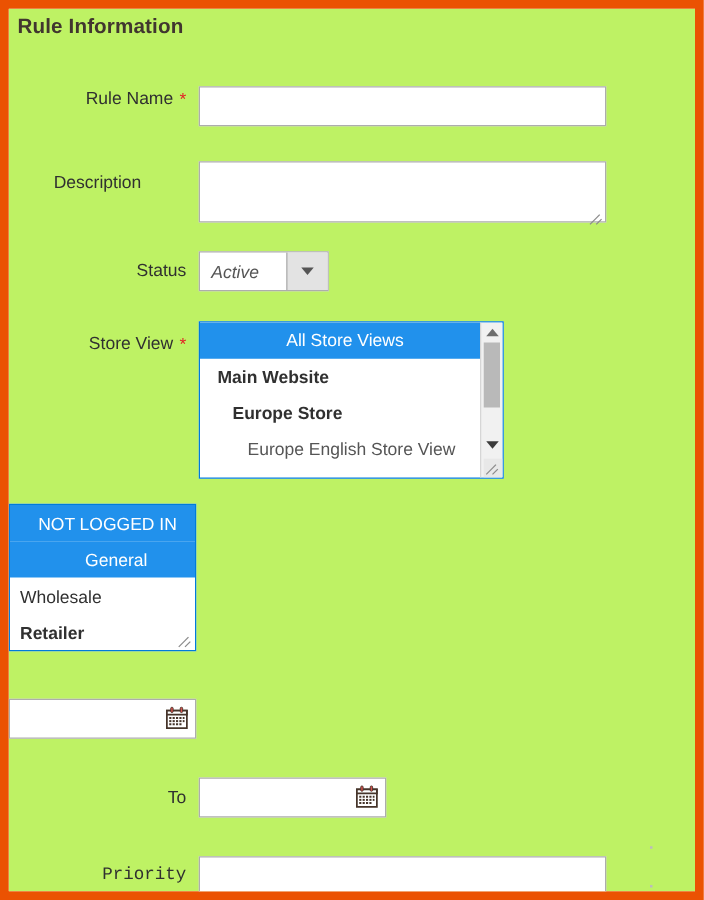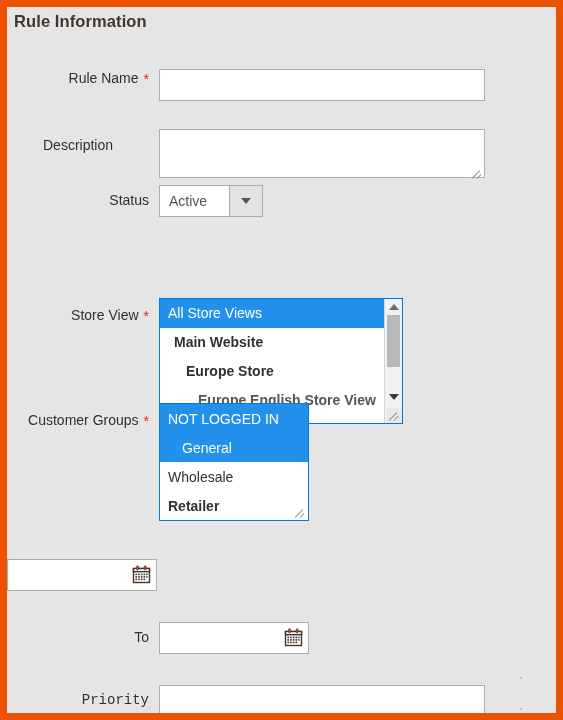--- a/index.html
+++ b/index.html
@@ -19,21 +19,21 @@
     height: 720px;
     box-sizing: border-box;
     border: 7px solid #eb5202;
     background: #ffffff;
     overflow: hidden;
   }
   .panel {
     position: relative;
     width: 100%;
     height: 100%;
-    background: #e5e5e5;
+    background: #bef264;
     box-sizing: border-box;
   }
   .section-title {
     position: absolute;
     left: 7px;
     top: 5px;
     font-size: 16.5px;
     font-weight: bold;
     color: #41362f;
     letter-spacing: 0.1px;
@@ -135,20 +135,21 @@
   }
   .select-value {
     flex: 1;
     display: flex;
     align-items: center;
     padding-left: 9px;
     font-size: 14px;
     color: #555555;
     white-space: nowrap;
     overflow: hidden;
+    font-style: italic;
   }
   .select-arrow-btn {
     width: 32px;
     background: #e3e3e3;
     border-left: 1px solid #adadad;
     display: flex;
     align-items: center;
     justify-content: center;
   }
   .caret-down {
@@ -179,24 +180,25 @@
     color: #303030;
     line-height: 29px;
     height: 29px;
     padding-left: 8px;
     white-space: nowrap;
     overflow: hidden;
   }
   .option.selected {
     background: #2191ec;
     color: #ffffff;
+    text-align: center;
   }
   .option.lvl1 { font-weight: bold; padding-left: 14px; }
   .option.lvl2 { font-weight: bold; padding-left: 26px; }
-  .option.lvl3 { padding-left: 38px; color: #555555; font-weight: bold; }
+  .option.lvl3 { padding-left: 38px; color: #555555; }
 
   
   .vscroll {
     width: 17px;
     border-left: 1px solid #d6d6d6;
     background: #f1f1f1;
     position: relative;
     flex: 0 0 17px;
   }
   .vscroll .arrow {
@@ -266,33 +268,33 @@
     <div class="field" style="left:0px; top:122px;">
       <div class="field-label" style="padding-top:7px;text-align:center;">
         <span class="label-text">Description</span>
       </div>
       <div style="position:relative;">
         <textarea class="txtarea" placeholder="" style=""></textarea>
         <span class="grip" style="right:1px; bottom:2px;"></span>
       </div>
     </div>
 
-    <div class="field" style="left:0px; top:178px;">
+    <div class="field" style="left:0px; top:194px;">
       <div class="field-label" style="padding-top:6px;">
         <span class="label-text">Status</span>
       </div>
       <div class="select-wrap">
         <div class="select-value">Active</div>
         <div class="select-arrow-btn">
           <span class="caret-down"></span>
         </div>
       </div>
     </div>
 
-    <div class="field" style="left:0px; top:250px;margin-top:41px;">
+    <div class="field" style="left:0px; top:250px;">
       <div class="field-label" style="padding-top:8px;">
         <span class="label-text">Store View</span><span class="req">*</span>
       </div>
       <div class="listbox" style="width:244px; height:126px;">
         <div class="options">
           <div class="option selected">All Store Views</div>
           <div class="option lvl1">Main Website</div>
           <div class="option lvl2">Europe Store</div>
           <div class="option lvl3">Europe English Store View</div>
         </div>
@@ -300,23 +302,20 @@
           <span class="arrow up"></span>
           <span class="thumb"></span>
           <span class="arrow down"></span>
           <span class="corner-grip"></span>
         </div>
         <span class="grip" style="right:1px; bottom:1px; position:absolute;"></span>
       </div>
     </div>
 
     <div class="field" style="left:0px; top:396px;">
-      <div class="field-label" style="padding-top:8px;">
-        <span class="label-text">Customer Groups</span><span class="req">*</span>
-      </div>
       <div class="listbox" style="width:150px; height:118px;">
         <div class="options">
           <div class="option selected" style="line-height:30px;height:30px;">NOT LOGGED IN</div>
           <div class="option selected" style="line-height:30px;height:30px;padding-left:22px;">General</div>
           <div class="option" style="line-height:30px;height:30px;">Wholesale</div>
           <div class="option" style="line-height:30px;height:30px;font-weight:bold;">Retailer</div>
         </div>
         <span class="grip" style="right:1px; bottom:1px; position:absolute;"></span>
       </div>
     </div>

